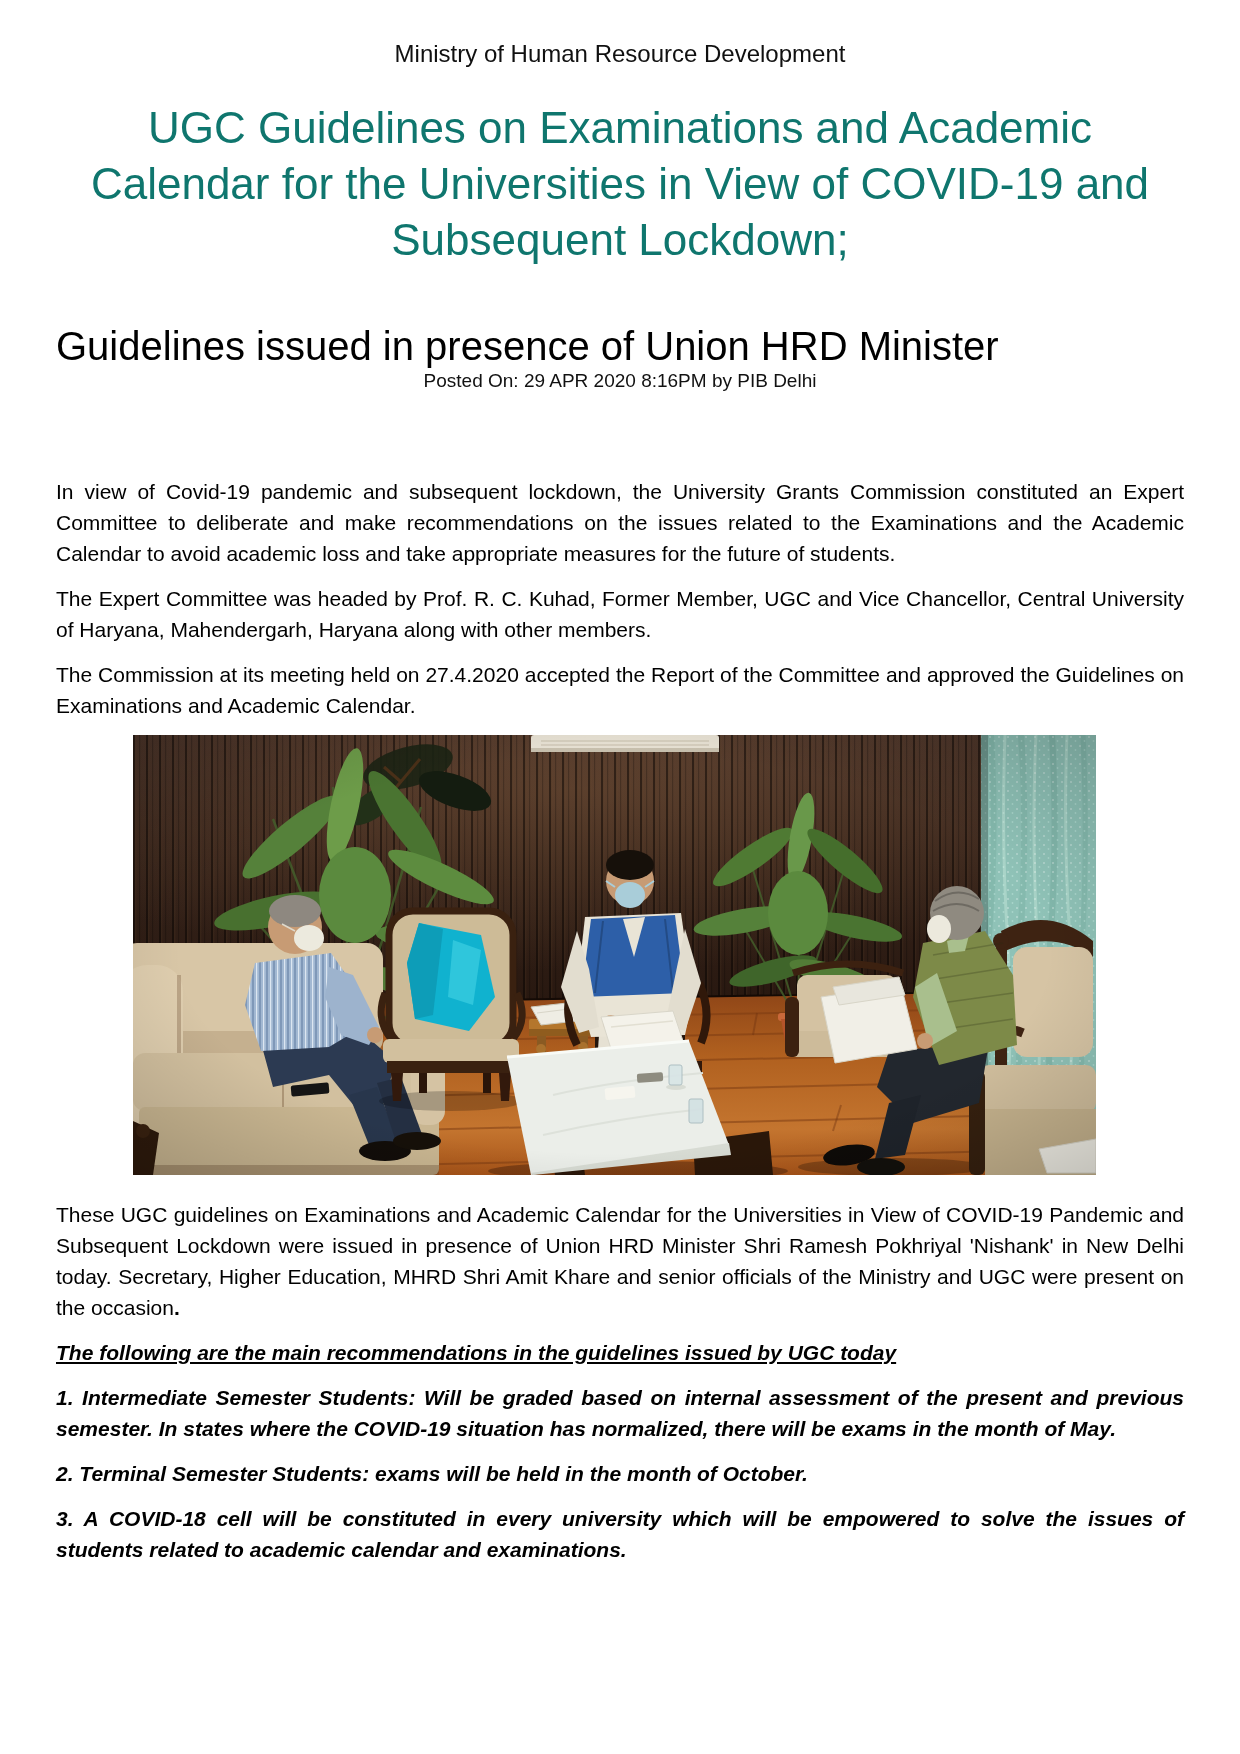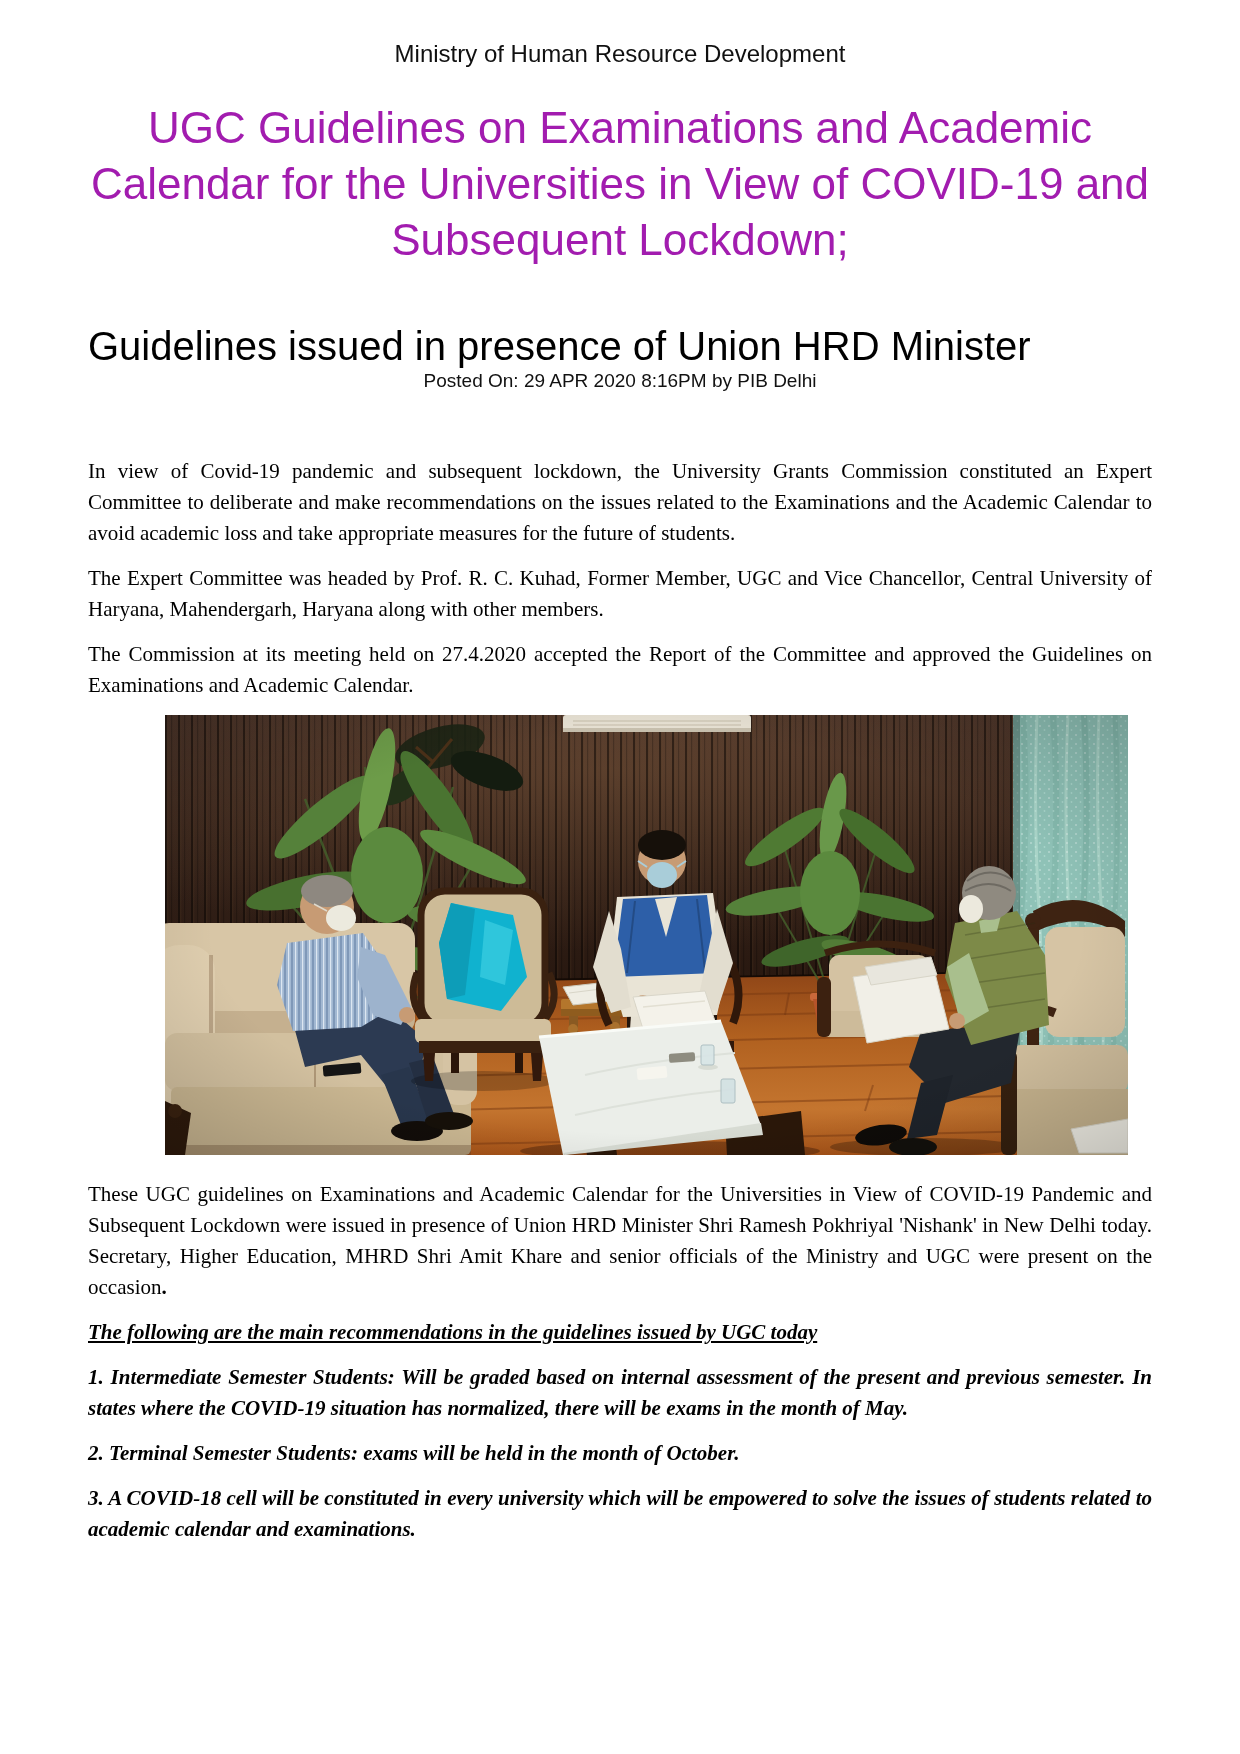--- a/index.html
+++ b/index.html
@@ -1,24 +1,24 @@
 <!DOCTYPE html>
 <html><head>
 <meta charset="utf-8">
 <style>
   html,body{margin:0;padding:0;background:#fff;color:#000;}
   body{width:1240px;height:1754px;overflow:hidden;font-family:"Liberation Sans",sans-serif;}
-  .page{padding:40px 88px 0;}
+  .page{padding:40px 56px 0;}
   .ministry{font-size:24px;line-height:28px;text-align:center;color:#101010;}
   h1{font-family:"Liberation Sans",sans-serif;font-weight:400;font-size:44px;line-height:56px;
-     text-align:center;margin:32px auto 12px;max-width:1120px;color:#a21caf;}
+     text-align:center;margin:32px auto 12px;max-width:1120px;color:#0f766e;}
   h2{font-family:"Liberation Sans",sans-serif;font-weight:400;font-size:40px;line-height:48px;
      margin:54px 0 0;color:#000;}
   .posted{font-size:19px;text-align:center;color:#111;}
-  .article{margin-top:64px;font-family:Liberation Serif, serif;font-size:21px;line-height:31px;
+  .article{margin-top:84px;font-family:Liberation Sans, sans-serif;font-size:21px;line-height:31px;
      text-align:justify;}
   .article p{margin:0 0 14px;}
   .photo{margin:6px 0 24px 77px;width:963px;height:440px;display:block;background:#33211a;}
   .photo svg{display:block;}
   .bold{font-weight:bold;}
   .rec-heading{font-weight:bold;font-style:italic;text-decoration:underline;margin:16px 0 16px;}
   .rec{font-weight:bold;font-style:italic;margin-bottom:16px;}
   .rec .plain{font-weight:normal;font-style:normal;}
 </style>
 </head>

